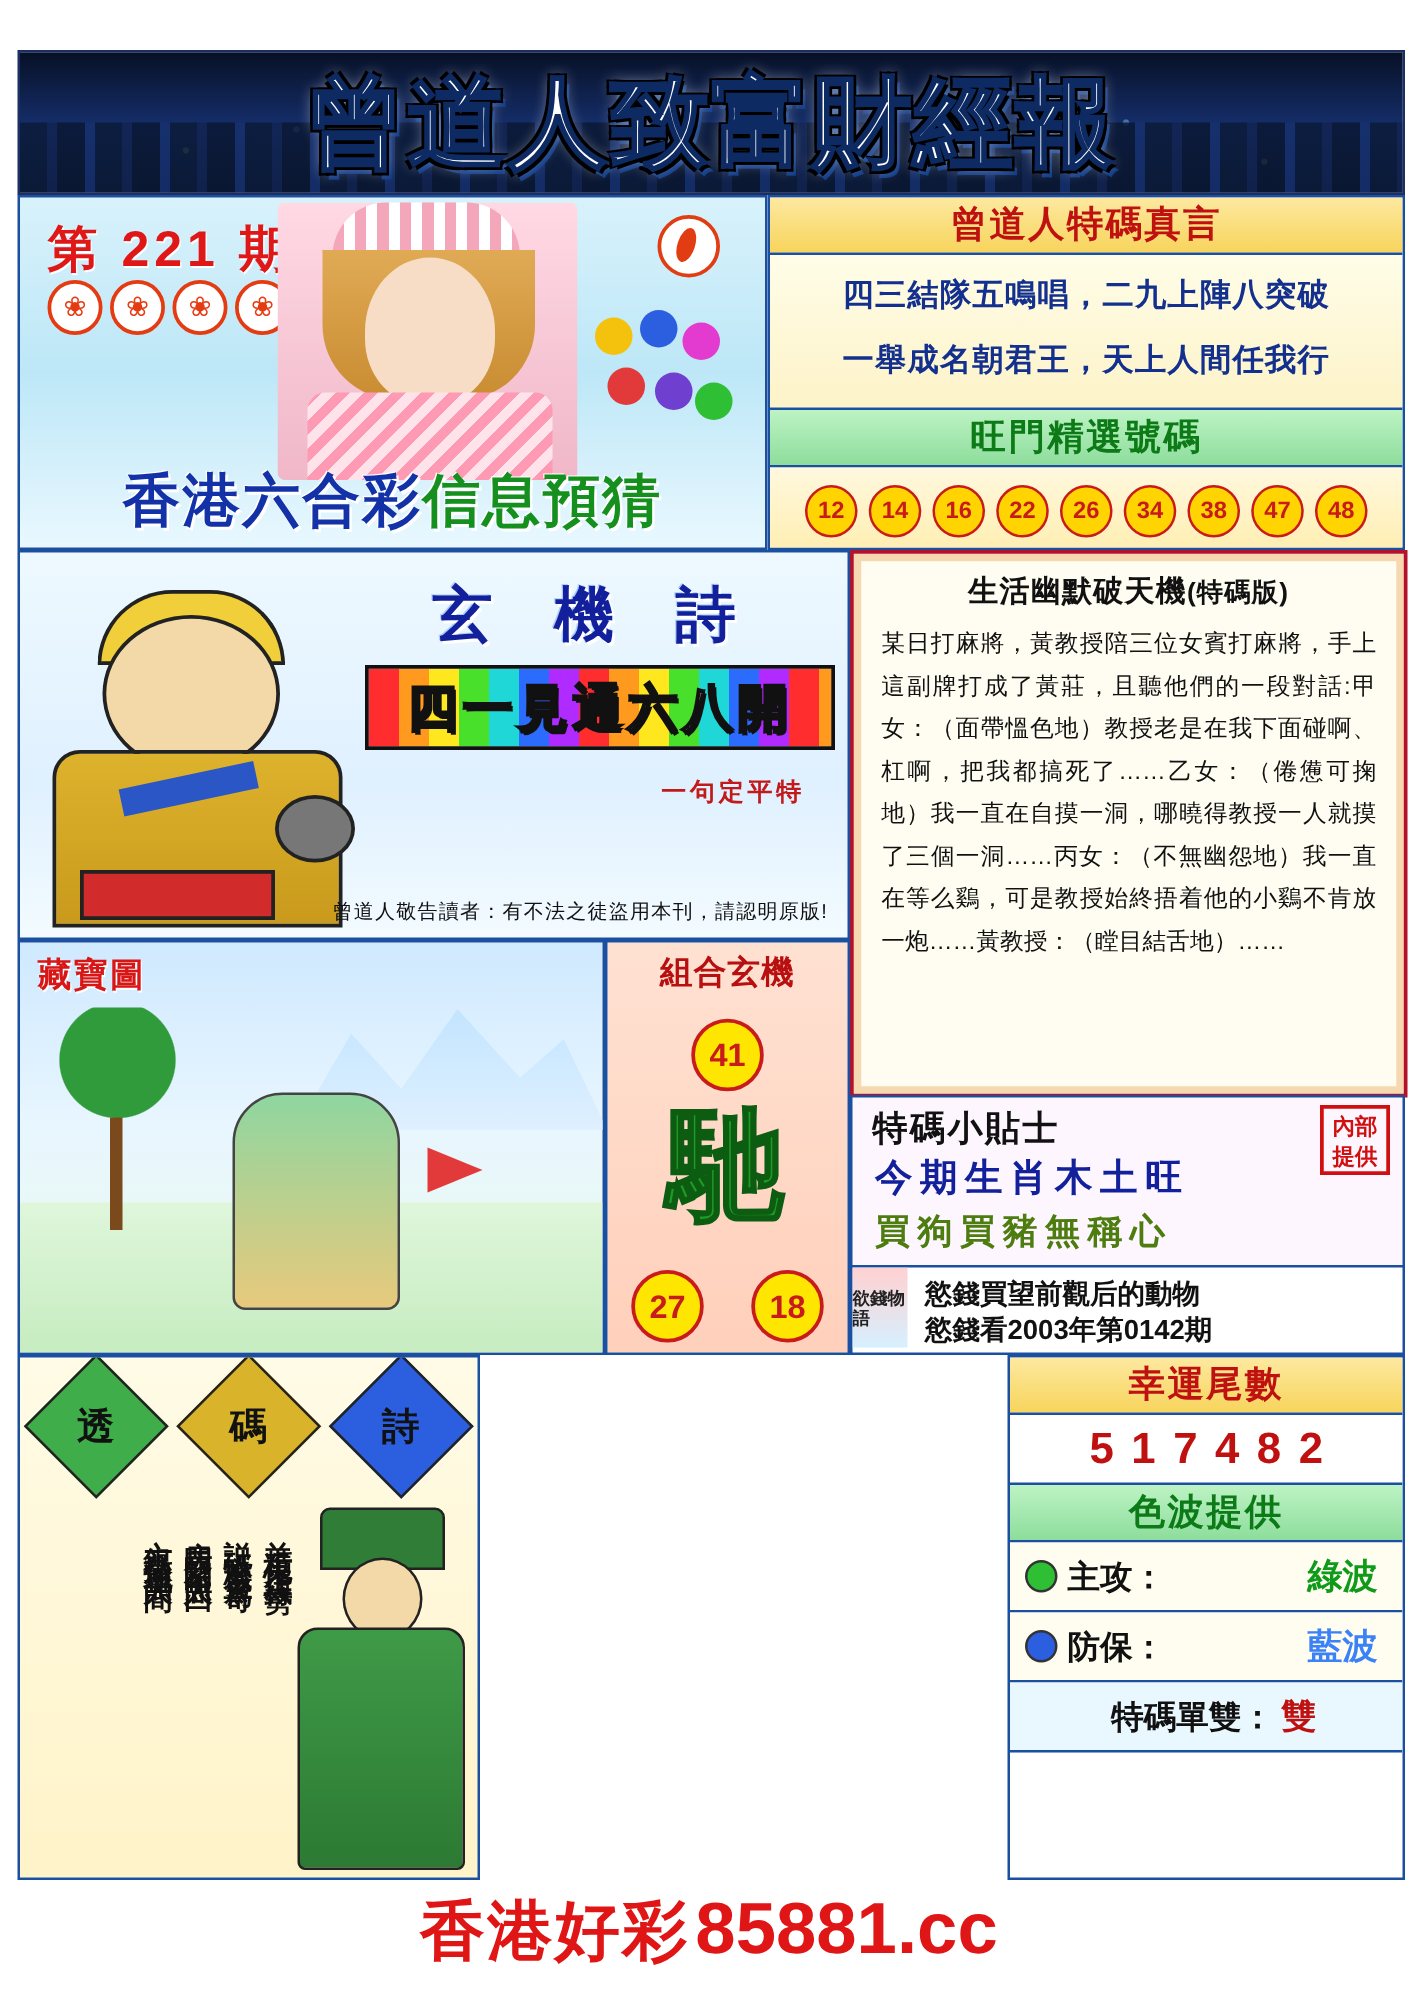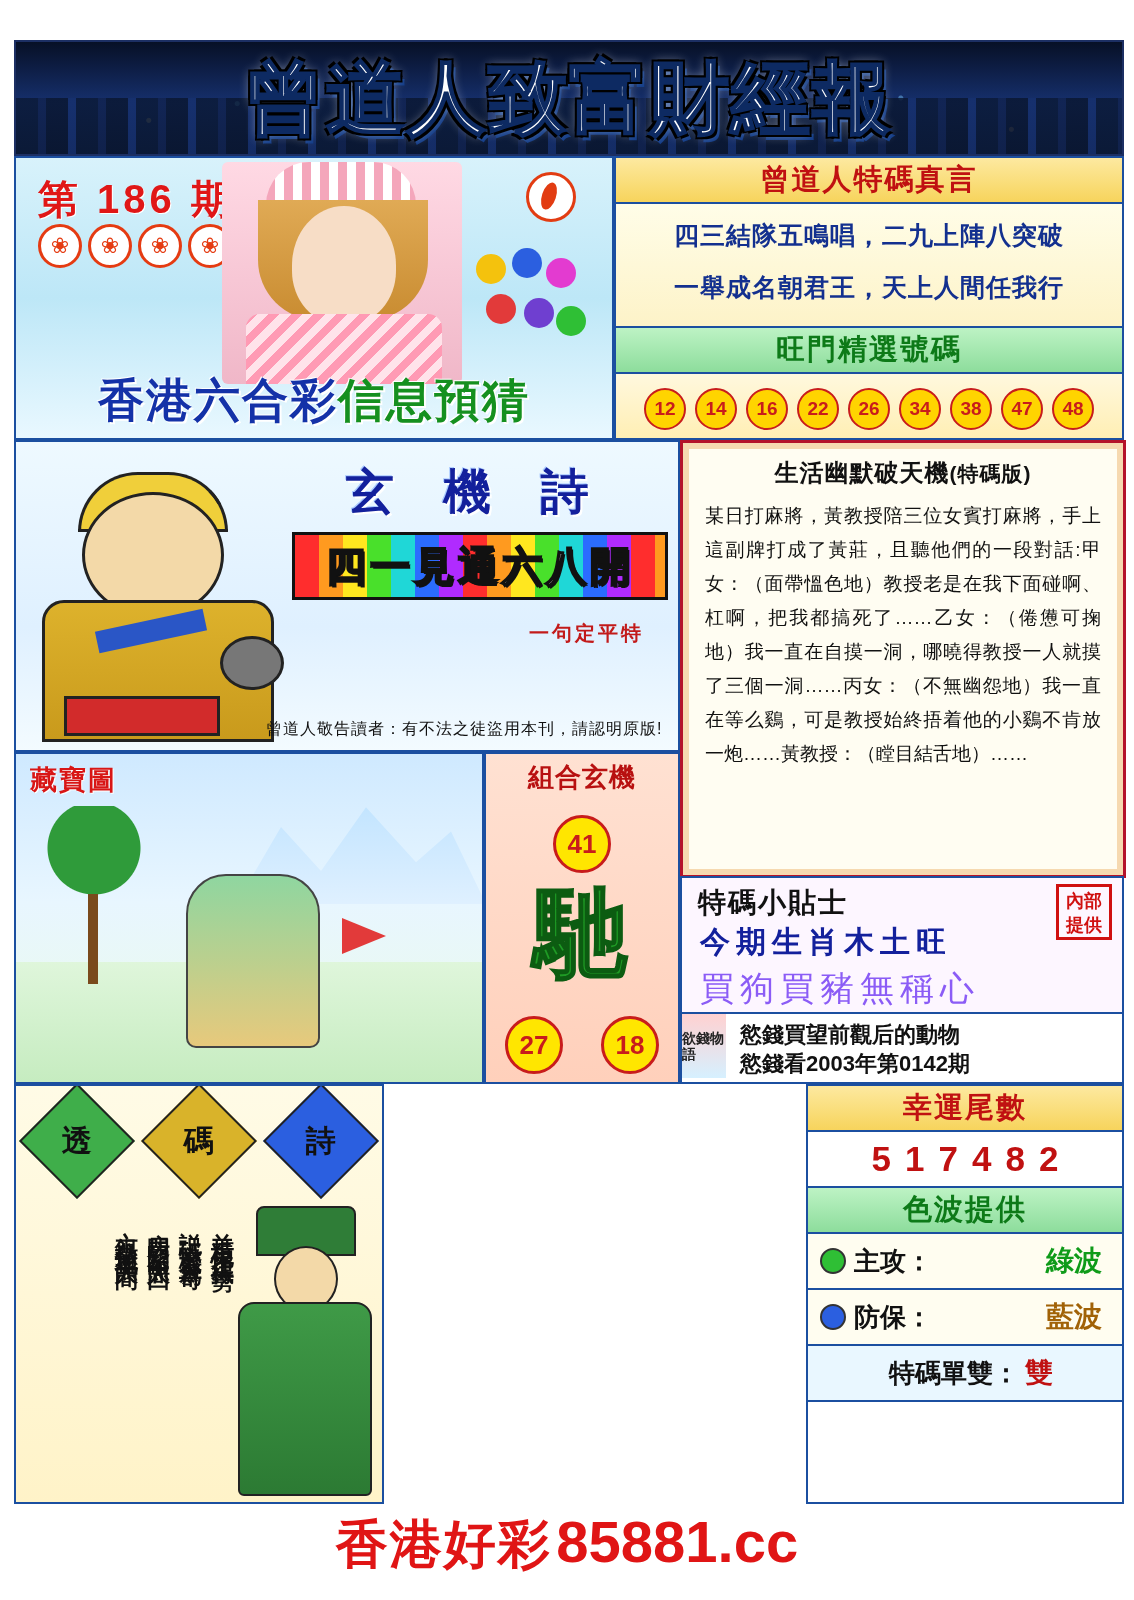--- a/index.html
+++ b/index.html
@@ -62,21 +62,21 @@
   .logo-swirl{position:absolute;right:36px;top:14px;width:44px;height:44px;border-radius:50%;
     background:#fff;border:3px solid #e23c12;}
   .logo-swirl:after{content:"";position:absolute;left:13px;top:7px;width:14px;height:28px;border-radius:50%;
     background:#e23c12;transform:rotate(18deg);}
 
   .oracle-box{position:absolute;left:614px;top:156px;width:506px;height:280px;
     border:2px solid #1b4fa0;background:#fff;overflow:hidden;}
   .oracle-title{height:44px;background:linear-gradient(180deg,#fde9a0,#f7d45c);
     display:flex;align-items:center;justify-content:center;font-size:29px;font-weight:bold;color:#c01111;
     letter-spacing:2px;border-bottom:2px solid #1b4fa0;}
-  .oracle-lines{height:116px;background:linear-gradient(180deg,#fffde8,#fdf3c8);padding:6px 0 0;font-family:Liberation Serif, serif;}
+  .oracle-lines{height:116px;background:linear-gradient(180deg,#fffde8,#fdf3c8);padding:6px 0 0;}
   .oracle-lines div{text-align:center;font-size:25px;color:#13308f;font-weight:bold;line-height:52px;letter-spacing:1px;}
   .hot-title{height:44px;background:linear-gradient(180deg,#bdf3c4,#8ddd9c);
     display:flex;align-items:center;justify-content:center;font-size:29px;font-weight:bold;color:#0d7a18;
     border-top:2px solid #1b4fa0;border-bottom:2px solid #1b4fa0;letter-spacing:2px;}
   .hot-nums{height:70px;background:linear-gradient(180deg,#fff8de,#ffeeb0);display:flex;align-items:center;
     justify-content:center;gap:9px;}
   .hot-nums .n{width:38px;height:38px;border-radius:50%;background:#ffd400;border:2px solid #c81c1c;
     display:flex;align-items:center;justify-content:center;font-size:19px;font-weight:bold;color:#c81c1c;}
 
   
@@ -133,21 +133,21 @@
     display:flex;align-items:center;justify-content:center;font-size:26px;font-weight:bold;color:#c81c1c;}
   .combo-char{text-align:center;font-size:96px;font-weight:bold;color:#1f9b25;line-height:120px;
     -webkit-text-stroke:2px #0c5c11;}
   .combo-bottom{position:absolute;left:0;bottom:8px;width:100%;display:flex;justify-content:space-around;}
   .combo-bottom .n{width:52px;height:52px;border-radius:50%;background:#ffe600;border:3px solid #c81c1c;
     display:flex;align-items:center;justify-content:center;font-size:26px;font-weight:bold;color:#c81c1c;}
 
   .tips-box{position:absolute;left:680px;top:876px;width:440px;height:134px;background:#fdf6ff;border:2px solid #1b4fa0;overflow:hidden;}
   .tips-title{position:absolute;left:16px;top:6px;font-size:28px;font-weight:bold;color:#111;letter-spacing:2px;}
   .tips-l1{position:absolute;left:18px;top:44px;font-size:30px;font-weight:bold;color:#13209c;letter-spacing:6px;}
-  .tips-l2{position:absolute;left:18px;top:88px;font-size:34px;font-weight:normal;color:#8b5cf6;letter-spacing:6px;}
+  .tips-l2{position:absolute;left:18px;top:88px;font-size:28px;font-weight:bold;color:#4d7c0f;letter-spacing:6px;}
   .stamp{position:absolute;right:10px;top:6px;width:56px;height:56px;border:3px solid #d01010;color:#d01010;
     font-size:18px;font-weight:bold;line-height:24px;text-align:center;padding-top:2px;box-sizing:border-box;}
 
   .footer-note{position:absolute;left:680px;top:1012px;width:440px;height:68px;background:#fff;border:2px solid #1b4fa0;overflow:hidden;}
   .footer-note .tag{position:absolute;left:0;top:0;width:44px;height:64px;
     background:linear-gradient(180deg,#ffd1d1,#d6f0ff);font-size:14px;font-weight:bold;color:#222;
     display:flex;flex-direction:column;align-items:center;justify-content:center;line-height:16px;}
   .footer-note .txt{margin-left:58px;padding-top:6px;font-size:22px;font-weight:bold;color:#111;line-height:29px;}
 
   
@@ -180,42 +180,42 @@
     justify-content:center;font-size:29px;font-weight:bold;color:#c01111;letter-spacing:2px;border-bottom:2px solid #1b4fa0;}
   .rb-digits{height:54px;background:#fff;display:flex;align-items:center;justify-content:center;gap:14px;
     font-size:35px;font-weight:bold;color:#c01111;border-bottom:2px solid #1b4fa0;}
   .rb-title2{height:44px;background:linear-gradient(180deg,#bdf3c4,#8ddd9c);display:flex;align-items:center;
     justify-content:center;font-size:29px;font-weight:bold;color:#0d7a18;letter-spacing:2px;border-bottom:2px solid #1b4fa0;}
   .rb-row{height:54px;display:flex;align-items:center;padding-left:12px;border-bottom:2px solid #1b4fa0;
     font-size:26px;font-weight:bold;color:#111;background:#fffdf0;}
   .rb-row .dot{width:22px;height:22px;border-radius:50%;margin-right:8px;border:2px solid #333;}
   .rb-row .val{margin-left:auto;margin-right:20px;font-size:28px;}
   .rb-row.green .val{color:#0f9b19;}
-  .rb-row.blue .val{color:#a16207;}
+  .rb-row.blue .val{color:#3b82f6;}
   .rb-row.pale{background:#e9f7ff;justify-content:center;padding-left:12px;}
   .rb-row.pale .val{margin:0 0 0 6px;color:#c01111;}
 
   
   .watermark{position:absolute;left:0;bottom:20px;width:100%;text-align:center;}
   .watermark .cn{font-size:52px;font-weight:bold;color:#e01515;letter-spacing:2px;}
   .watermark .url{font-size:58px;font-weight:bold;color:#e01515;}
 </style>
 </head>
 <body>
 
 <div class="page">
 
   <div class="masthead">
     <div class="citylights"></div>
     <div class="skyline"></div>
     <h1>曾道人致富財經報</h1>
   </div>
 
   <div class="issue-box">
-    <div class="issue-no">第 186 期</div>
+    <div class="issue-no">第 221 期</div>
     <div class="ball-row">
       <div class="mini-ball">❀</div>
       <div class="mini-ball">❀</div>
       <div class="mini-ball">❀</div>
       <div class="mini-ball">❀</div>
       <div class="mini-ball">❀</div>
       <div class="mini-ball">❀</div>
     </div>
     <div class="girl">
       <div class="hat"></div>

